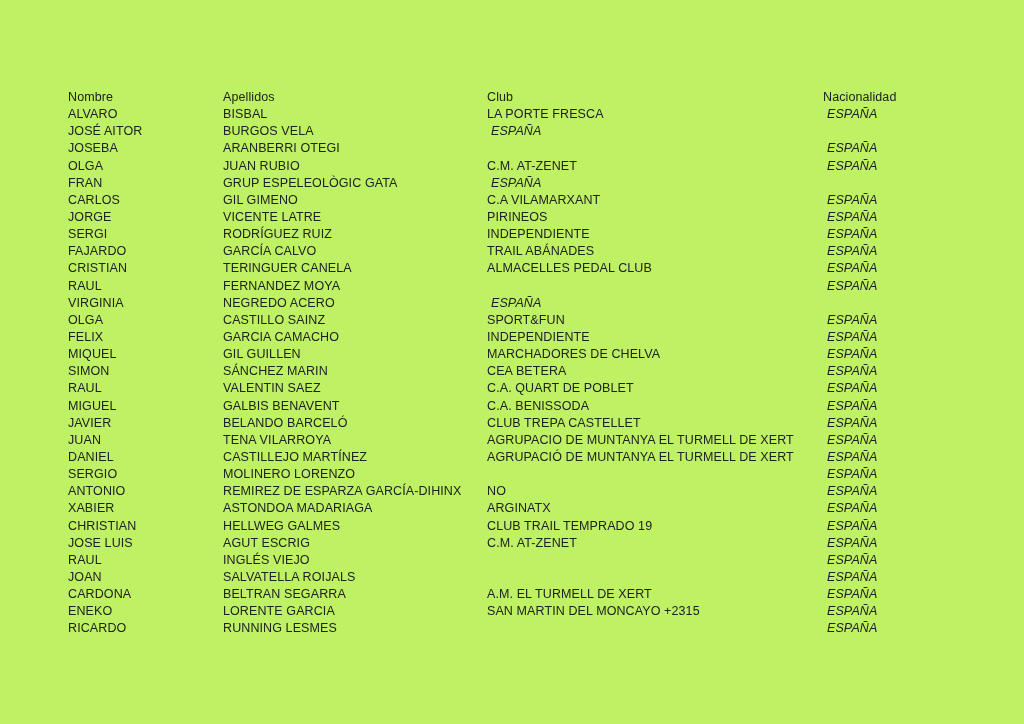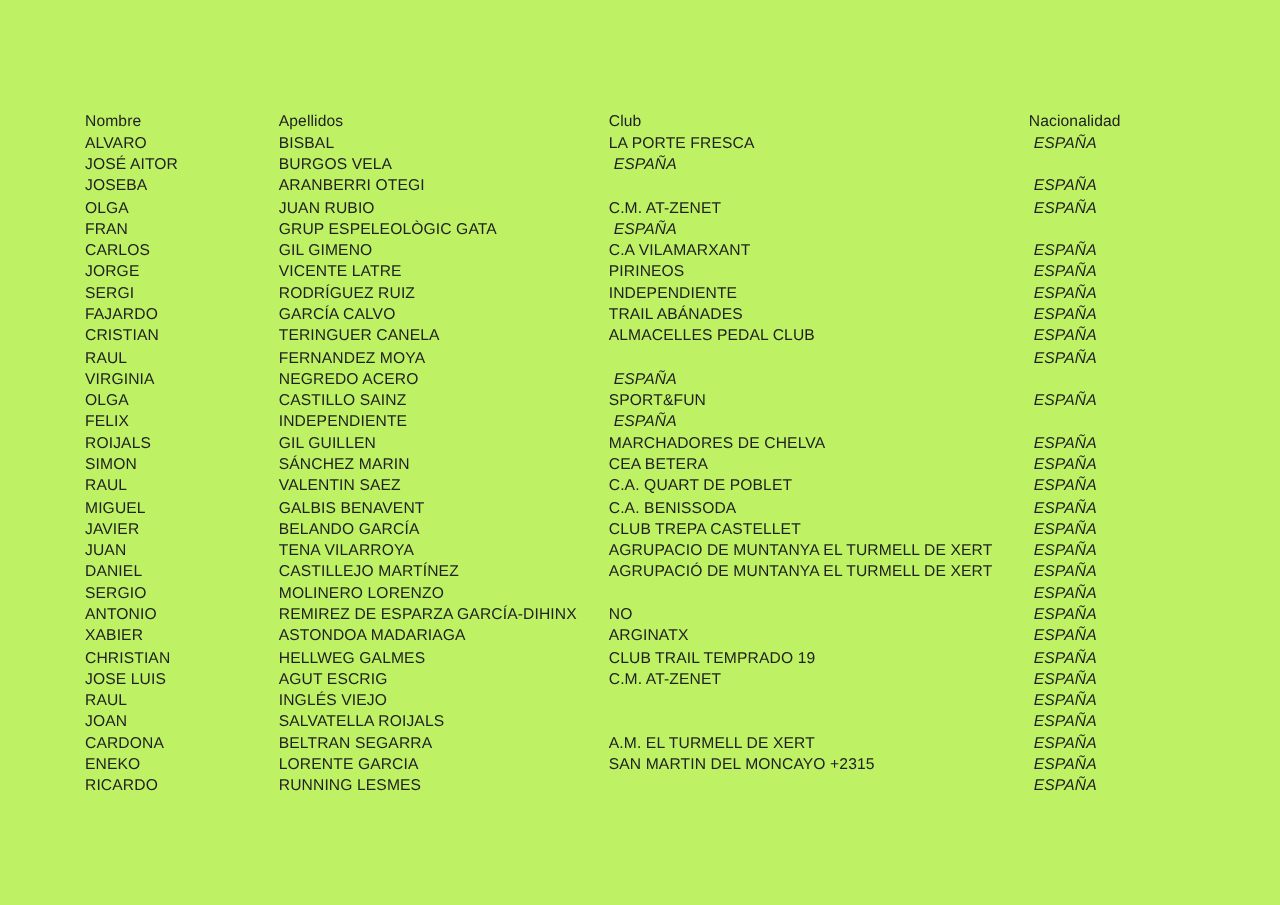--- a/index.html
+++ b/index.html
@@ -130,26 +130,27 @@
 
   <div class="row">
     <span class="cell cell-nombre value">OLGA</span>
     <span class="cell cell-apellidos value">CASTILLO SAINZ</span>
     <span class="cell cell-club value">SPORT&amp;FUN</span>
     <span class="cell cell-nacionalidad value">ESPAÑA</span>
   </div>
 
   <div class="row">
     <span class="cell cell-nombre value">FELIX</span>
+    <span class="cell cell-apellidos value">GARCIA CAMACHO</span>
     <span class="cell cell-club value">INDEPENDIENTE</span>
     <span class="cell cell-nacionalidad value">ESPAÑA</span>
   </div>
 
   <div class="row">
-    <span class="cell cell-nombre value">ROIJALS</span>
+    <span class="cell cell-nombre value">MIQUEL</span>
     <span class="cell cell-apellidos value">GIL GUILLEN</span>
     <span class="cell cell-club value">MARCHADORES DE CHELVA</span>
     <span class="cell cell-nacionalidad value">ESPAÑA</span>
   </div>
 
   <div class="row">
     <span class="cell cell-nombre value">SIMON</span>
     <span class="cell cell-apellidos value">SÁNCHEZ MARIN</span>
     <span class="cell cell-club value">CEA BETERA</span>
     <span class="cell cell-nacionalidad value">ESPAÑA</span>
@@ -164,21 +165,21 @@
 
   <div class="row">
     <span class="cell cell-nombre value">MIGUEL</span>
     <span class="cell cell-apellidos value">GALBIS BENAVENT</span>
     <span class="cell cell-club value">C.A. BENISSODA</span>
     <span class="cell cell-nacionalidad value">ESPAÑA</span>
   </div>
 
   <div class="row">
     <span class="cell cell-nombre value">JAVIER</span>
-    <span class="cell cell-apellidos value">BELANDO GARCÍA</span>
+    <span class="cell cell-apellidos value">BELANDO BARCELÓ</span>
     <span class="cell cell-club value">CLUB TREPA CASTELLET</span>
     <span class="cell cell-nacionalidad value">ESPAÑA</span>
   </div>
 
   <div class="row">
     <span class="cell cell-nombre value">JUAN</span>
     <span class="cell cell-apellidos value">TENA VILARROYA</span>
     <span class="cell cell-club value">AGRUPACIO DE MUNTANYA EL TURMELL DE XERT</span>
     <span class="cell cell-nacionalidad value">ESPAÑA</span>
   </div>

